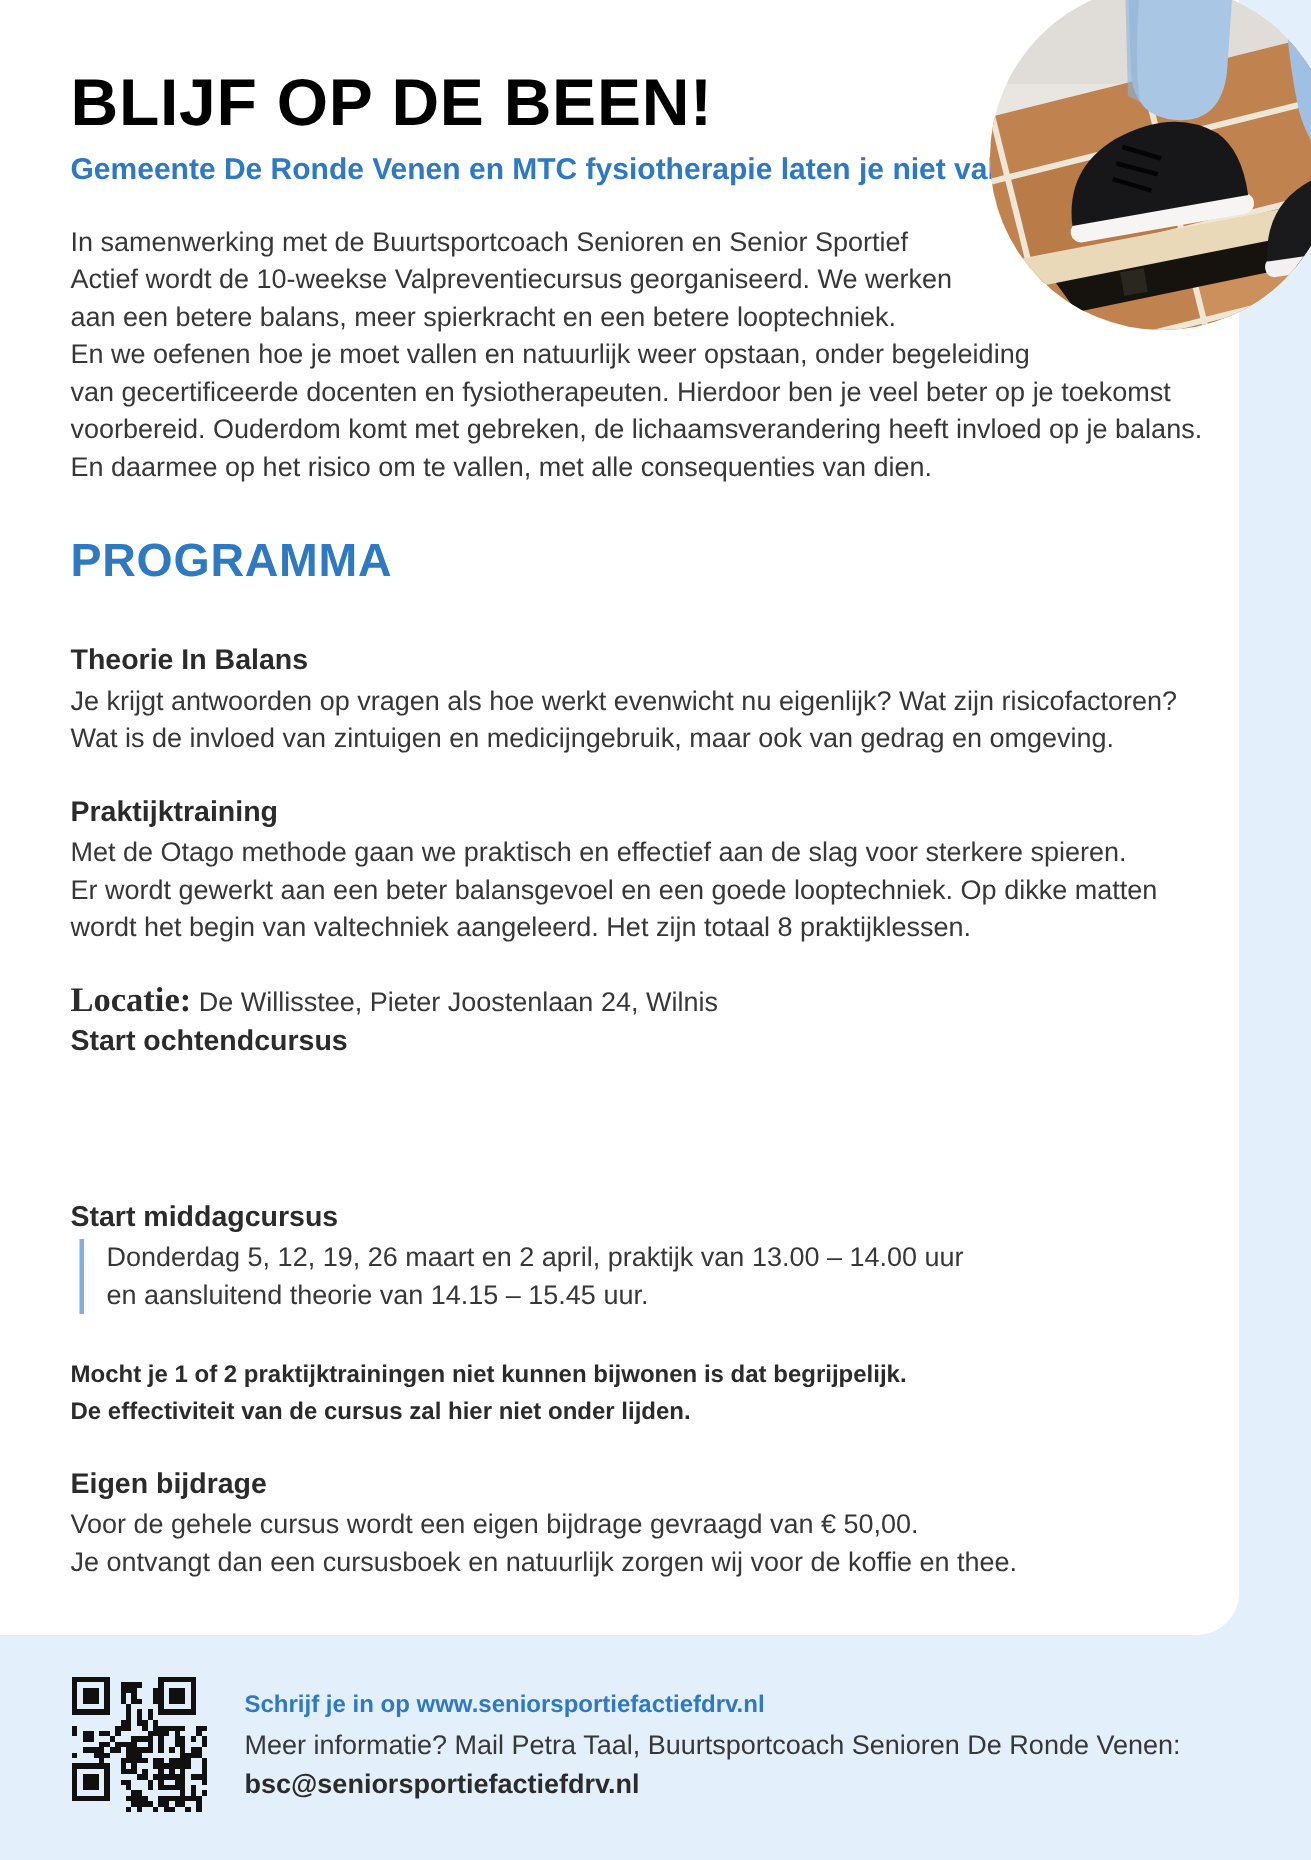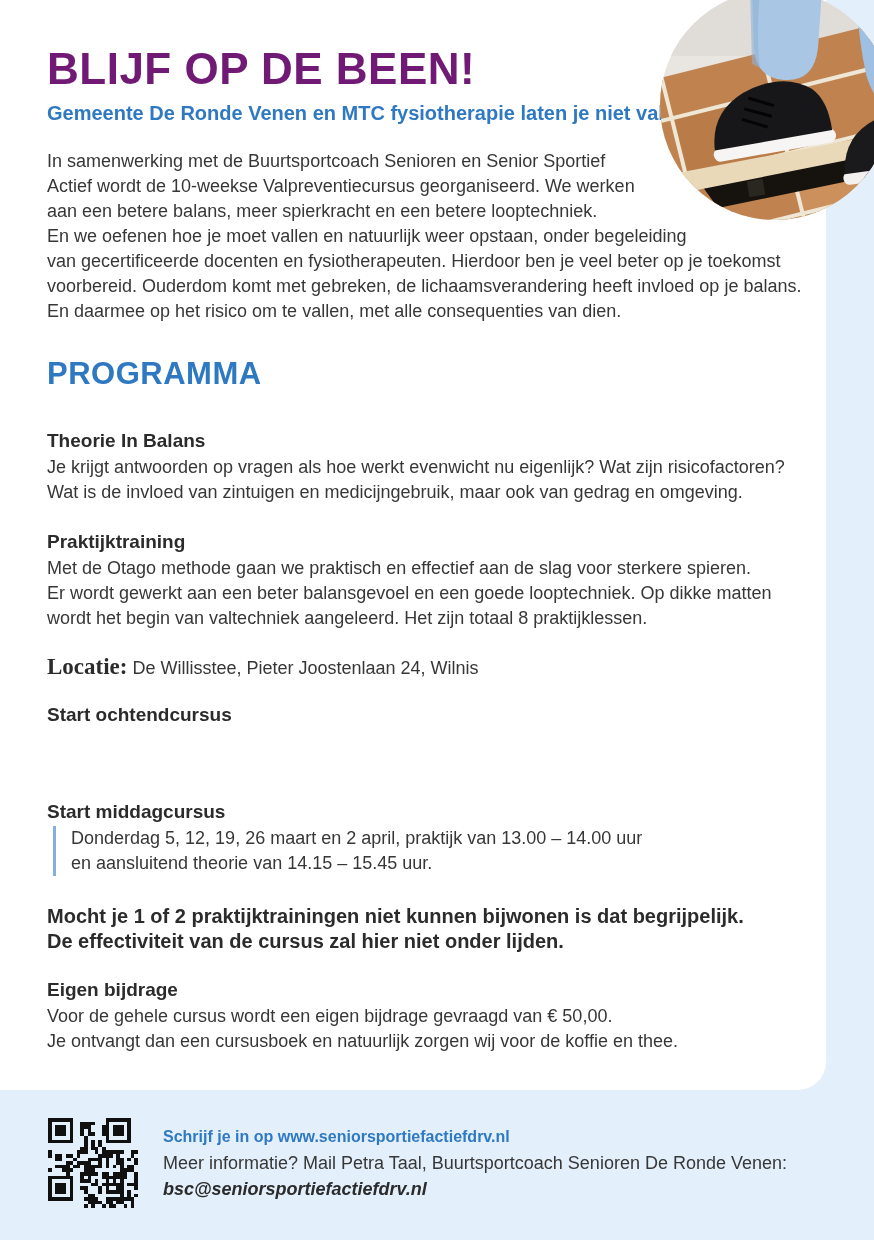--- a/index.html
+++ b/index.html
@@ -24,49 +24,49 @@
     width: 230px; height: 230px;
     border-radius: 50%;
     overflow: hidden;
   }
 
   .abs { position: absolute; }
 
   .title {
     left: 47px; top: 44px;
     font-size: 44px; font-weight: bold;
-    color: #701a75; letter-spacing: 0.5px;
+    color: #000000; letter-spacing: 0.5px;
     white-space: nowrap;
   }
   .subtitle {
     left: 47px; top: 102px;
     font-size: 20px; font-weight: bold;
     color: #2e79c2; white-space: nowrap;
   }
   .intro {
     left: 47px; top: 149px;
     font-size: 18px; line-height: 25px;
     white-space: pre-line; width: 790px;
   }
   .programma-heading {
     left: 47px; top: 356px;
     font-size: 31px; font-weight: bold;
     color: #2e79c2; letter-spacing: 0.5px;
   }
   .sec-title { font-size: 19px; font-weight: bold; color: #2b2b2b; white-space: nowrap; }
   .sec-body  { font-size: 18px; line-height: 25px; white-space: pre-line; width: 790px; }
-  .bold-note { font-size: 20px; line-height: 25px; font-weight: bold; color: #2b2b2b; white-space: pre-line; }
+  .bold-note { font-size: 16px; line-height: 25px; font-weight: bold; color: #2b2b2b; white-space: pre-line; }
 
   .t-theorie-title   { left: 47px; top: 430px; }
   .t-theorie-body    { left: 47px; top: 455px; }
   .t-praktijk-title  { left: 47px; top: 531px; }
   .t-praktijk-body   { left: 47px; top: 556px; }
   .t-locatie         { left: 47px; top: 654px; font-size: 18px; }
   .t-locatie b       { font-size: 23px; color: #2b2b2b; font-family: Liberation Serif, serif; }
-  .t-ochtend-title   { left: 47px; top: 704px; }
+  .t-ochtend-title   { left: 47px; top: 684px; }
   .t-ochtend-block   { left: 53px; top: 728px; }
   .t-middag-title    { left: 47px; top: 801px; }
   .t-middag-block    { left: 53px; top: 826px; }
   .t-note            { left: 47px; top: 904px; }
   .t-bijdrage-title  { left: 47px; top: 979px; }
   .t-bijdrage-body   { left: 47px; top: 1004px; }
 
   .schedule-block {
     border-left: 3px solid #86aedd;
     padding-left: 15px;
@@ -79,21 +79,21 @@
     width: 874px; height: 150px;
     background: #e3effa;
   }
   .qr {
     position: absolute; left: 48px; top: 28px;
     width: 90px; height: 90px;
   }
   .footer-text { position: absolute; left: 163px; top: 34px; font-size: 18px; line-height: 26px; }
   .footer-signup { color: #2e79c2; font-weight: bold; font-size: 16px; white-space: nowrap; }
   .footer-info   { color: #373737; white-space: nowrap; text-align: center; }
-  .footer-email  { color: #2b2b2b; font-weight: bold; white-space: nowrap; font-style: italic; }
+  .footer-email  { color: #2b2b2b; font-weight: bold; white-space: nowrap; }
 </style>
 </head>
 <body>
 
 <div class="page">
 
   <div class="card"></div>
 
   <div class="abs title">BLIJF OP DE BEEN!</div>
   <div class="abs subtitle">Gemeente De Ronde Venen en MTC fysiotherapie laten je niet vallen</div>

